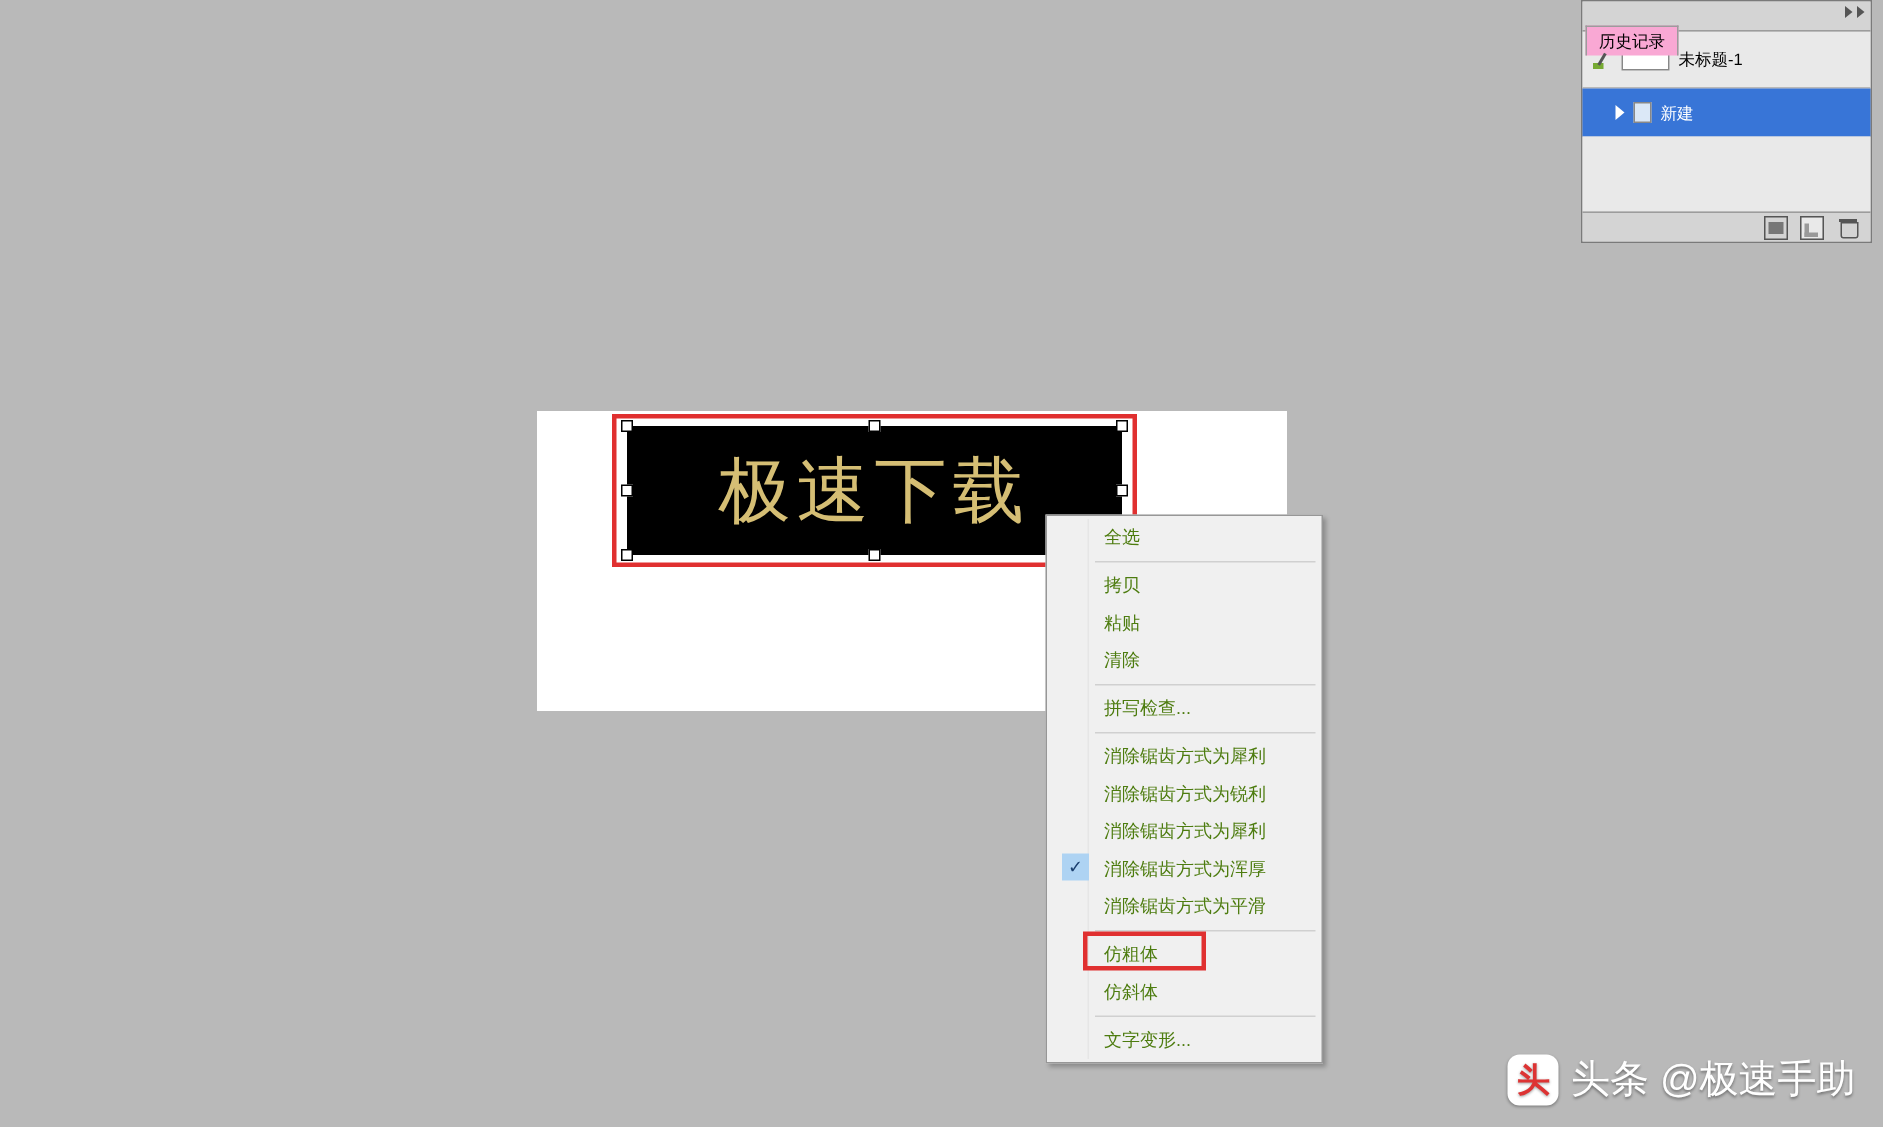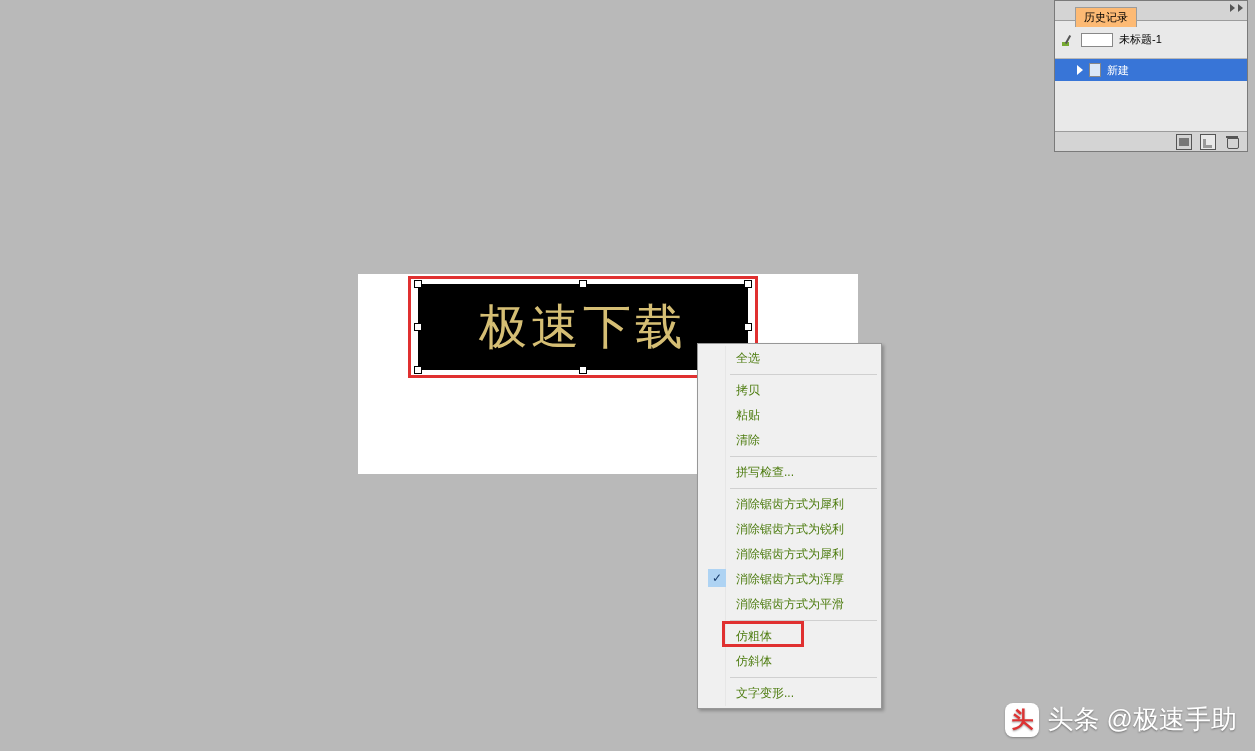--- a/index.html
+++ b/index.html
@@ -57,35 +57,35 @@
   
   .history {
     position: absolute; right: 7px; top: 0; width: 194px; background: #d4d4d4;
     border: 1px solid #7a7a7a; font-size: 11px;
   }
   .history .tabbar {
     height: 20px; background: #d4d4d4; display: flex; align-items: center;
     border-bottom: 1px solid #9c9c9c; position: relative;
   }
   .history .tab {
-    background: #fdba74; border: 1px solid #9c9c9c; border-bottom: none;
-    padding: 2px 8px; margin-left: 20px; font-size: 11px; position: relative; top: 6px;
+    background: #f9a8d4; border: 1px solid #9c9c9c; border-bottom: none;
+    padding: 2px 8px; margin-left: 2px; font-size: 11px; position: relative; top: 16px;
   }
   .history .tab-opts { position: absolute; right: 4px; top: 3px; display:flex; gap:3px; }
   .tri { width:0;height:0;border-top:4px solid transparent;border-bottom:4px solid transparent;} .tri.r{border-left:5px solid #555;}
   .history .doc-row {
     background: #e9e9e9; height: 38px; display: flex; align-items: center; gap: 6px;
     padding: 0 6px; border-bottom: 1px solid #b8b8b8;
   }
   .history .brush-ic { width: 14px; height: 14px; position: relative; }
   .history .brush-ic::before{content:"";position:absolute;left:1px;top:9px;width:7px;height:4px;background:#7a3;}
   .history .brush-ic::after{content:"";position:absolute;left:6px;top:2px;width:2px;height:9px;background:#555;transform:rotate(30deg);}
   .history .thumb { width: 32px; height: 14px; background: #fff; border: 1px solid #888; }
   .history .hist-row {
-    background: #3875d7; color: #fff; height: 22px; display: flex; align-items: center;
+    background: #3875d7; color: #fff; height: 32px; display: flex; align-items: center;
     gap: 6px; padding: 0 6px;
   }
   .history .hist-row .play { width:0;height:0;border-top:5px solid transparent;border-bottom:5px solid transparent;border-left:6px solid #fff; }
   .history .hist-row .doc-ic { width:12px;height:14px;background:#dbe8f7;border:1px solid #888; position:relative;}
   .history .blank { height: 50px; background: #e9e9e9; }
   .history .footer {
     height: 20px; background: #d4d4d4; display: flex; justify-content: flex-end;
     align-items: center; gap: 10px; padding-right: 8px; border-top: 1px solid #9c9c9c;
   }
   .ic { width: 14px; height: 14px; display:inline-block; }

